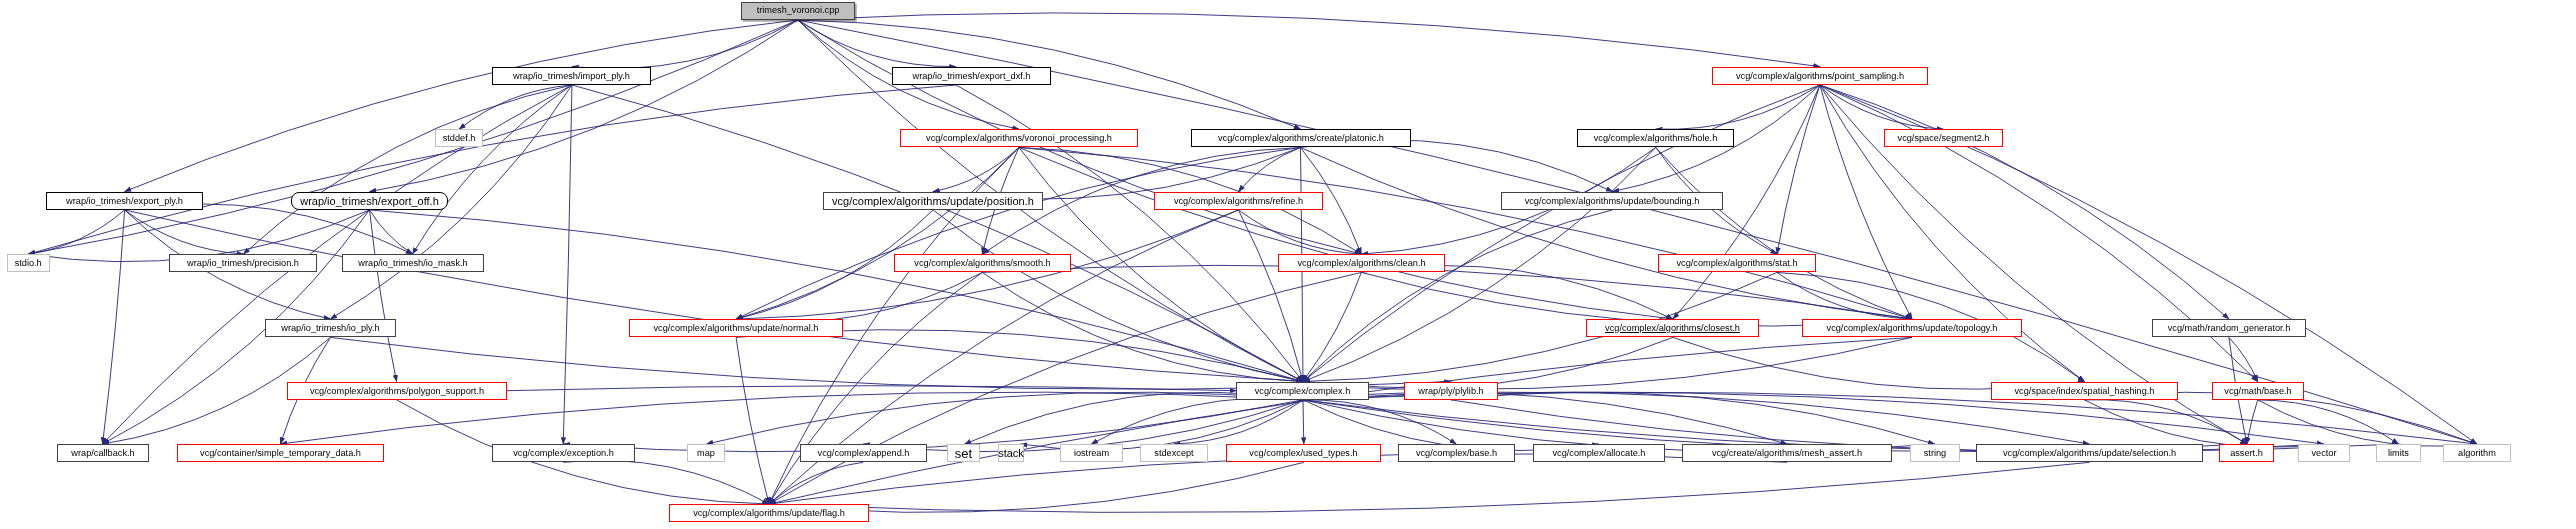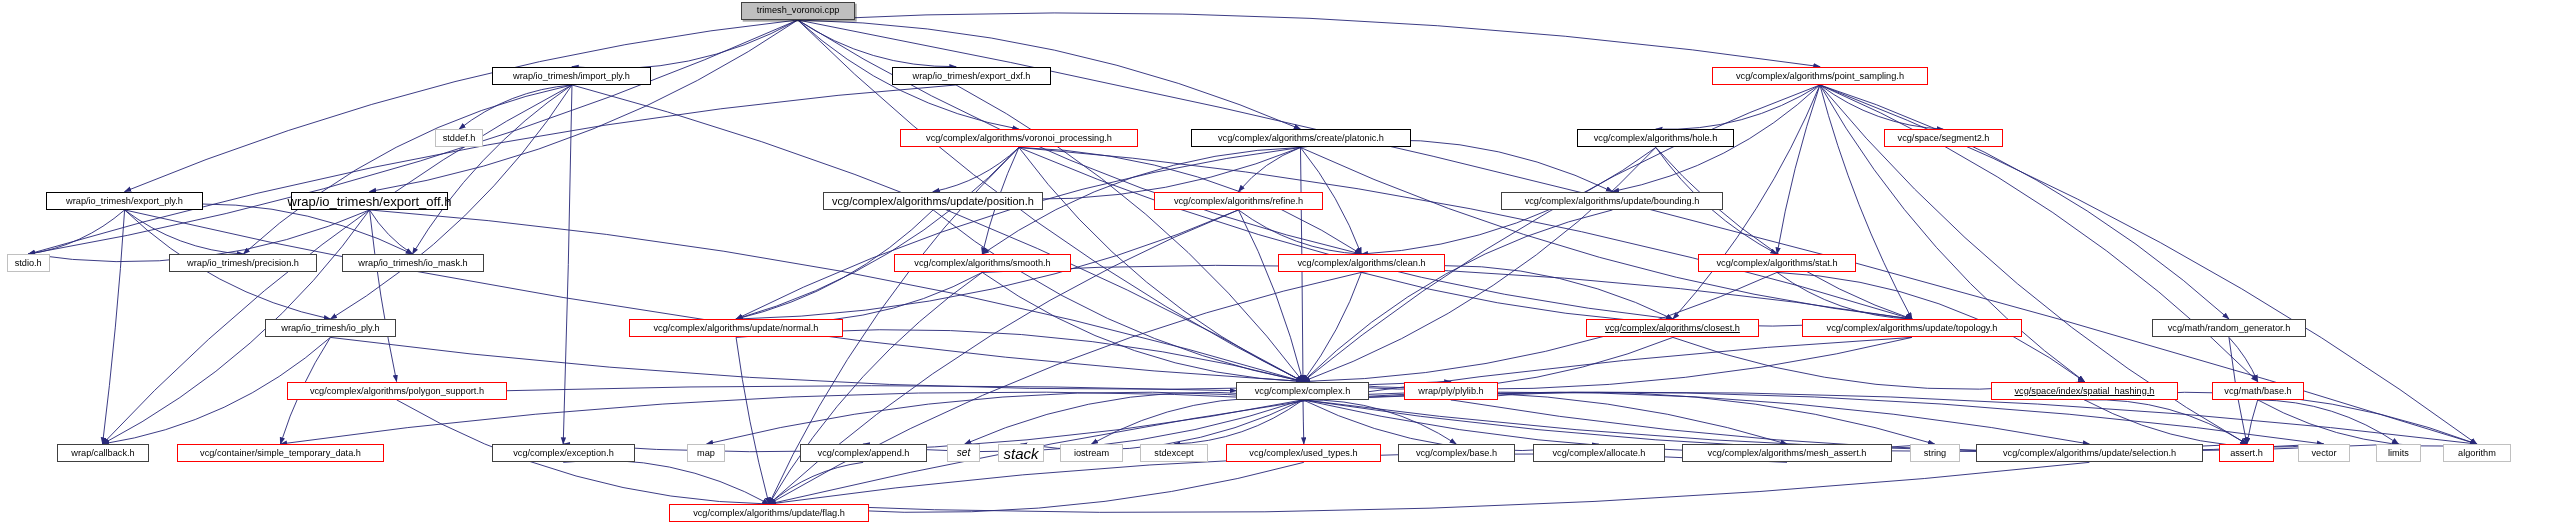--- a/index.html
+++ b/index.html
@@ -180,21 +180,21 @@
       </div>
       <div class="node " style="left: 1577px; top: 129px; width: 157px; font-size: 9.2px;">
         <span>vcg/complex/algorithms/hole.h</span>
       </div>
       <div class="node n-red" style="left: 1884px; top: 129px; width: 119px; font-size: 9.2px;">
         <span>vcg/space/segment2.h</span>
       </div>
       <div class="node " style="left: 46px; top: 192px; width: 157px; font-size: 9.2px;">
         <span>wrap/io_trimesh/export_ply.h</span>
       </div>
-      <div class="node " style="left: 291px; top: 192px; width: 157px; font-size: 13px;">
+      <div class="node " style="left: 291px; top: 192px; width: 157px; font-size: 11px; border-radius: 8px;">
         <span>wrap/io_trimesh/export_off.h</span>
       </div>
       <div class="node n-dark" style="left: 823px; top: 192px; width: 220px; font-size: 11px; text-align: right;">
         <span>vcg/complex/algorithms/update/position.h</span>
       </div>
       <div class="node n-red" style="left: 1154px; top: 192px; width: 169px; font-size: 9.2px;">
         <span>vcg/complex/algorithms/refine.h</span>
       </div>
       <div class="node n-dark" style="left: 1501px; top: 192px; width: 222px; font-size: 9.2px;">
         <span>vcg/complex/algorithms/update/bounding.h</span>
@@ -207,21 +207,21 @@
       </div>
       <div class="node n-dark" style="left: 342px; top: 254px; width: 142px; font-size: 9.2px;">
         <span>wrap/io_trimesh/io_mask.h</span>
       </div>
       <div class="node n-red" style="left: 894px; top: 254px; width: 177px; font-size: 9.2px;">
         <span>vcg/complex/algorithms/smooth.h</span>
       </div>
       <div class="node n-red" style="left: 1278px; top: 254px; width: 167px; font-size: 9.2px;">
         <span>vcg/complex/algorithms/clean.h</span>
       </div>
-      <div class="node n-red" style="left: 1698px; top: 254px; width: 158px; font-size: 9.2px;">
+      <div class="node n-red" style="left: 1658px; top: 254px; width: 158px; font-size: 9.2px;">
         <span>vcg/complex/algorithms/stat.h</span>
       </div>
       <div class="node n-dark" style="left: 265px; top: 319px; width: 131px; font-size: 9.2px;">
         <span>wrap/io_trimesh/io_ply.h</span>
       </div>
       <div class="node n-red" style="left: 629px; top: 319px; width: 214px; font-size: 9.2px;">
         <span>vcg/complex/algorithms/update/normal.h</span>
       </div>
       <div class="node n-red" style="left: 1586px; top: 319px; width: 173px; font-size: 9.2px; text-decoration: underline;">
         <span>vcg/complex/algorithms/closest.h</span>
@@ -234,64 +234,64 @@
       </div>
       <div class="node n-red" style="left: 287px; top: 382px; width: 220px; font-size: 9.2px;">
         <span>vcg/complex/algorithms/polygon_support.h</span>
       </div>
       <div class="node n-dark" style="left: 1236px; top: 382px; width: 133px; font-size: 9.2px;">
         <span>vcg/complex/complex.h</span>
       </div>
       <div class="node n-red" style="left: 1404px; top: 382px; width: 94px; font-size: 9.2px;">
         <span>wrap/ply/plylib.h</span>
       </div>
-      <div class="node n-red" style="left: 1991px; top: 382px; width: 187px; font-size: 9.2px; text-decoration: underline;">
+      <div class="node n-red" style="left: 1991px; top: 382px; width: 187px; font-size: 9.2px;">
         <span>vcg/space/index/spatial_hashing.h</span>
       </div>
       <div class="node n-red" style="left: 2212px; top: 382px; width: 92px; font-size: 9.2px;">
         <span>vcg/math/base.h</span>
       </div>
       <div class="node n-dark" style="left: 57px; top: 444px; width: 92px; font-size: 9.2px;">
         <span>wrap/callback.h</span>
       </div>
       <div class="node n-red" style="left: 177px; top: 444px; width: 207px; font-size: 9.2px;">
         <span>vcg/container/simple_temporary_data.h</span>
       </div>
       <div class="node n-dark" style="left: 492px; top: 444px; width: 143px; font-size: 9.2px;">
         <span>vcg/complex/exception.h</span>
       </div>
       <div class="node n-gray" style="left: 687px; top: 444px; width: 38px; font-size: 9.2px;">
         <span>map</span>
       </div>
       <div class="node n-dark" style="left: 800px; top: 444px; width: 127px; font-size: 9.2px;">
         <span>vcg/complex/append.h</span>
       </div>
-      <div class="node n-gray" style="left: 947px; top: 444px; width: 33px; font-size: 10px; font-style: italic;">
+      <div class="node n-gray" style="left: 947px; top: 444px; width: 33px; font-size: 13px;">
         <span>set</span>
       </div>
-      <div class="node n-gray" style="left: 998px; top: 444px; width: 46px; font-size: 15px; font-style: italic;">
+      <div class="node n-gray" style="left: 998px; top: 444px; width: 26px; font-size: 11px;">
         <span>stack</span>
       </div>
       <div class="node n-gray" style="left: 1060px; top: 444px; width: 63px; font-size: 9.2px;">
         <span>iostream</span>
       </div>
       <div class="node n-gray" style="left: 1140px; top: 444px; width: 68px; font-size: 9.2px;">
         <span>stdexcept</span>
       </div>
       <div class="node n-red" style="left: 1226px; top: 444px; width: 155px; font-size: 9.2px;">
         <span>vcg/complex/used_types.h</span>
       </div>
       <div class="node n-dark" style="left: 1398px; top: 444px; width: 117px; font-size: 9.2px;">
         <span>vcg/complex/base.h</span>
       </div>
       <div class="node n-dark" style="left: 1533px; top: 444px; width: 132px; font-size: 9.2px;">
         <span>vcg/complex/allocate.h</span>
       </div>
       <div class="node n-dark" style="left: 1682px; top: 444px; width: 210px; font-size: 9.2px;">
-        <span>vcg/complex/algorithms/mesh_assert.h</span>
+        <span>vcg/create/algorithms/mesh_assert.h</span>
       </div>
       <div class="node n-gray" style="left: 1910px; top: 444px; width: 50px; font-size: 9.2px;">
         <span>string</span>
       </div>
       <div class="node n-dark" style="left: 1976px; top: 444px; width: 227px; font-size: 9.2px;">
         <span>vcg/complex/algorithms/update/selection.h</span>
       </div>
       <div class="node n-red" style="left: 2219px; top: 444px; width: 55px; font-size: 9.2px;">
         <span>assert.h</span>
       </div>

